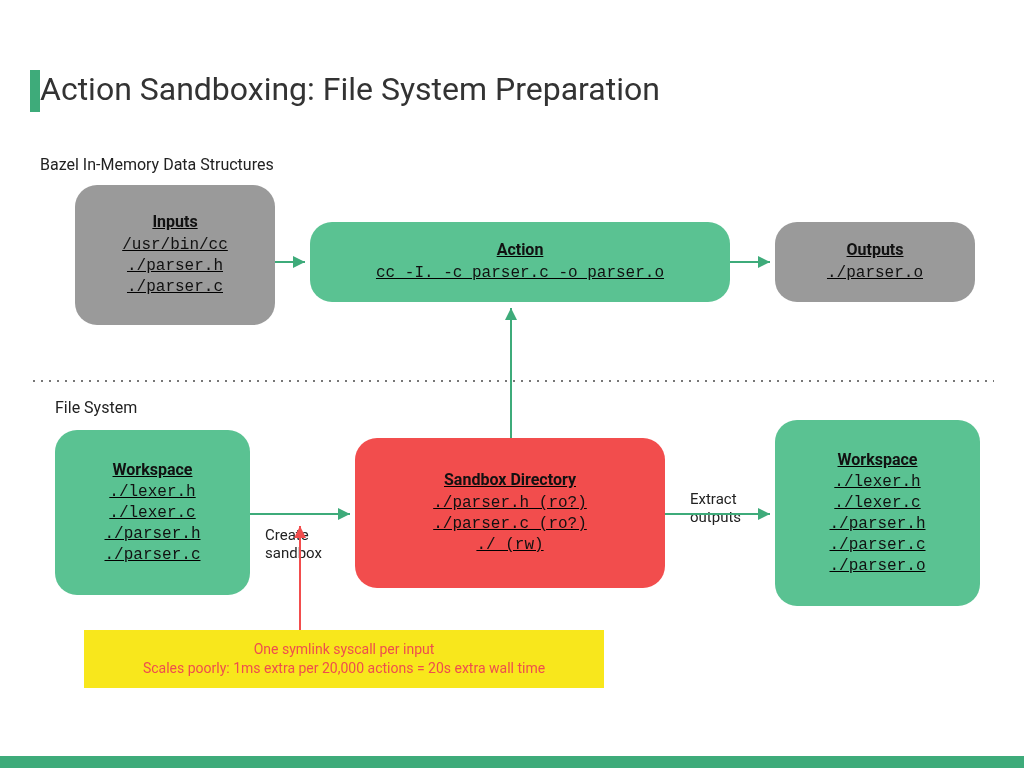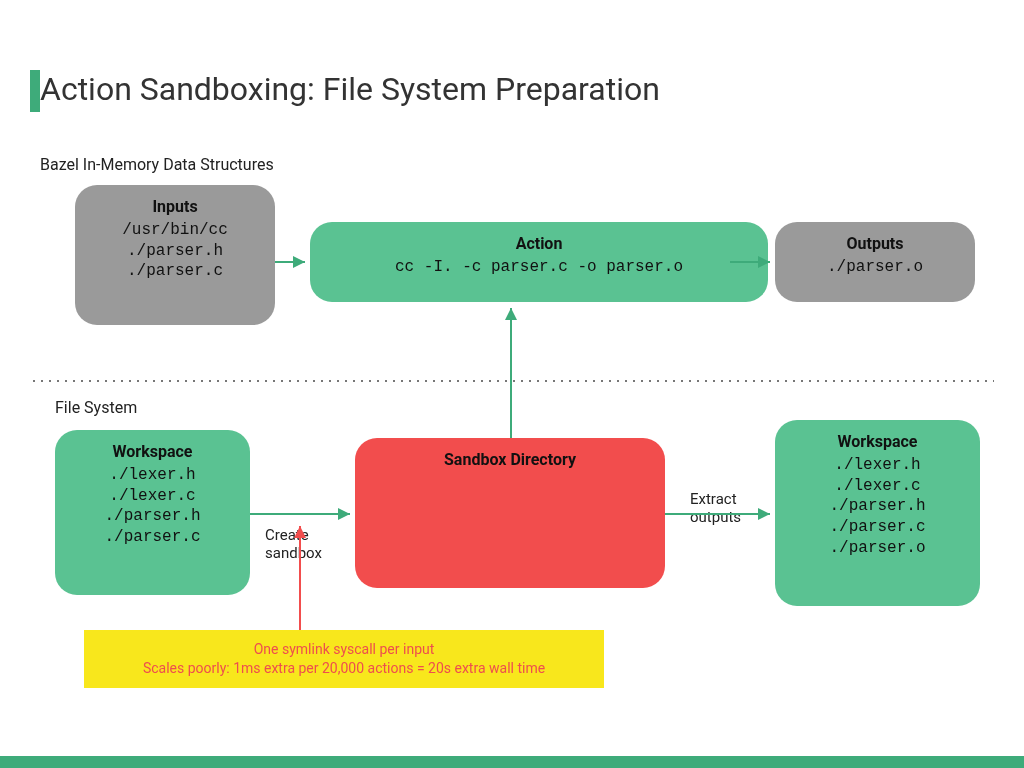--- a/index.html
+++ b/index.html
@@ -32,23 +32,25 @@
     position: absolute;
     font-size: 16px;
     color: #222;
   }
   .box {
     position: absolute;
     border-radius: 22px;
     display: flex;
     flex-direction: column;
     align-items: center;
+    justify-content: center;
     text-align: center;
     padding: 12px 16px;
     line-height: 1.3;
+    text-decoration: underline;
   }
   .box .head {
     font-weight: 700;
     font-size: 16px;
     color: #111;
     margin-bottom: 2px;
   }
   .box .mono {
     font-family: "Courier New", Courier, monospace;
     font-size: 16px;
@@ -108,40 +110,43 @@
 
 <div class="dots" style="top:380px;"></div>
 
 <div class="box gray" style="top:185px; left:75px; width:200px; height:140px;">
   <div class="head">Inputs</div>
   <div class="mono">/usr/bin/cc
 ./parser.h
 ./parser.c</div>
 </div>
 
-<div class="box green" style="top:222px; left:310px; width:458px; height:80px;">
+<div class="box green" style="top:222px; left:310px; width:420px; height:80px;">
   <div class="head">Action</div>
   <div class="mono">cc -I. -c parser.c -o parser.o</div>
 </div>
 
 <div class="box gray" style="top:222px; left:775px; width:200px; height:80px;">
   <div class="head">Outputs</div>
   <div class="mono">./parser.o</div>
 </div>
 
 <div class="box green" style="top:430px; left:55px; width:195px; height:165px;">
   <div class="head">Workspace</div>
   <div class="mono">./lexer.h
 ./lexer.c
 ./parser.h
 ./parser.c</div>
 </div>
 
 <div class="box red" style="top:438px; left:355px; width:310px; height:150px;">
   <div class="head">Sandbox Directory</div>
+  <div class="mono">./parser.h (ro?)
+./parser.c (ro?)
+./ (rw)</div>
 </div>
 
 <div class="box green" style="top:420px; left:775px; width:205px; height:186px;">
   <div class="head">Workspace</div>
   <div class="mono">./lexer.h
 ./lexer.c
 ./parser.h
 ./parser.c
 ./parser.o</div>
 </div>

